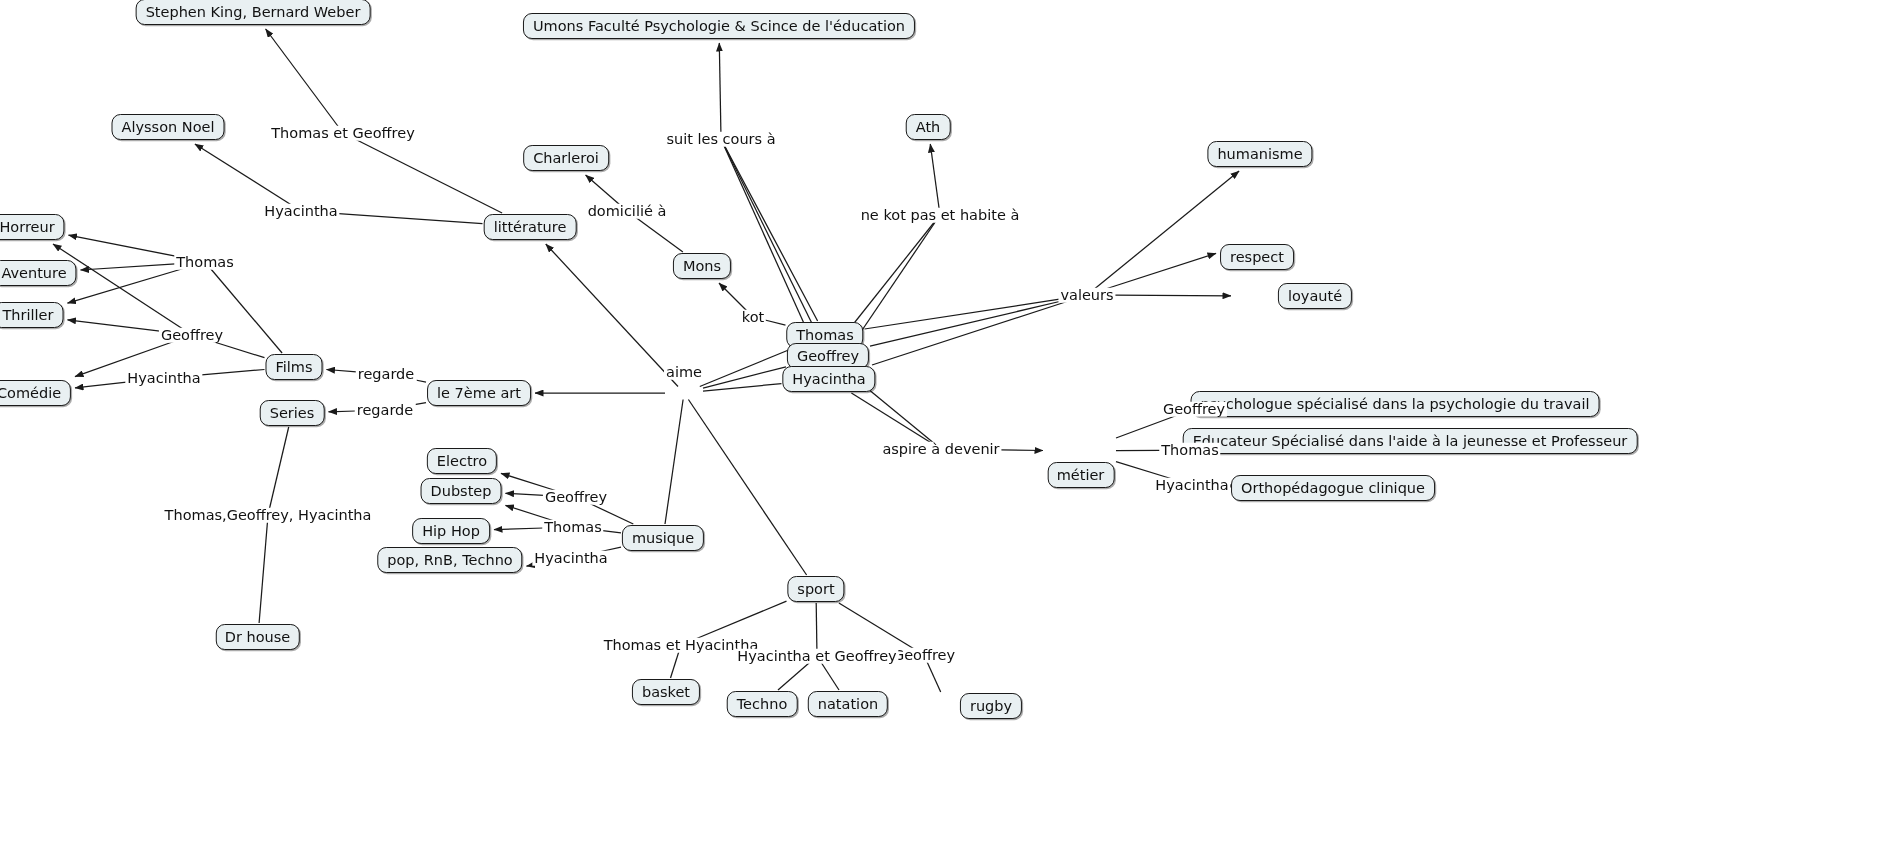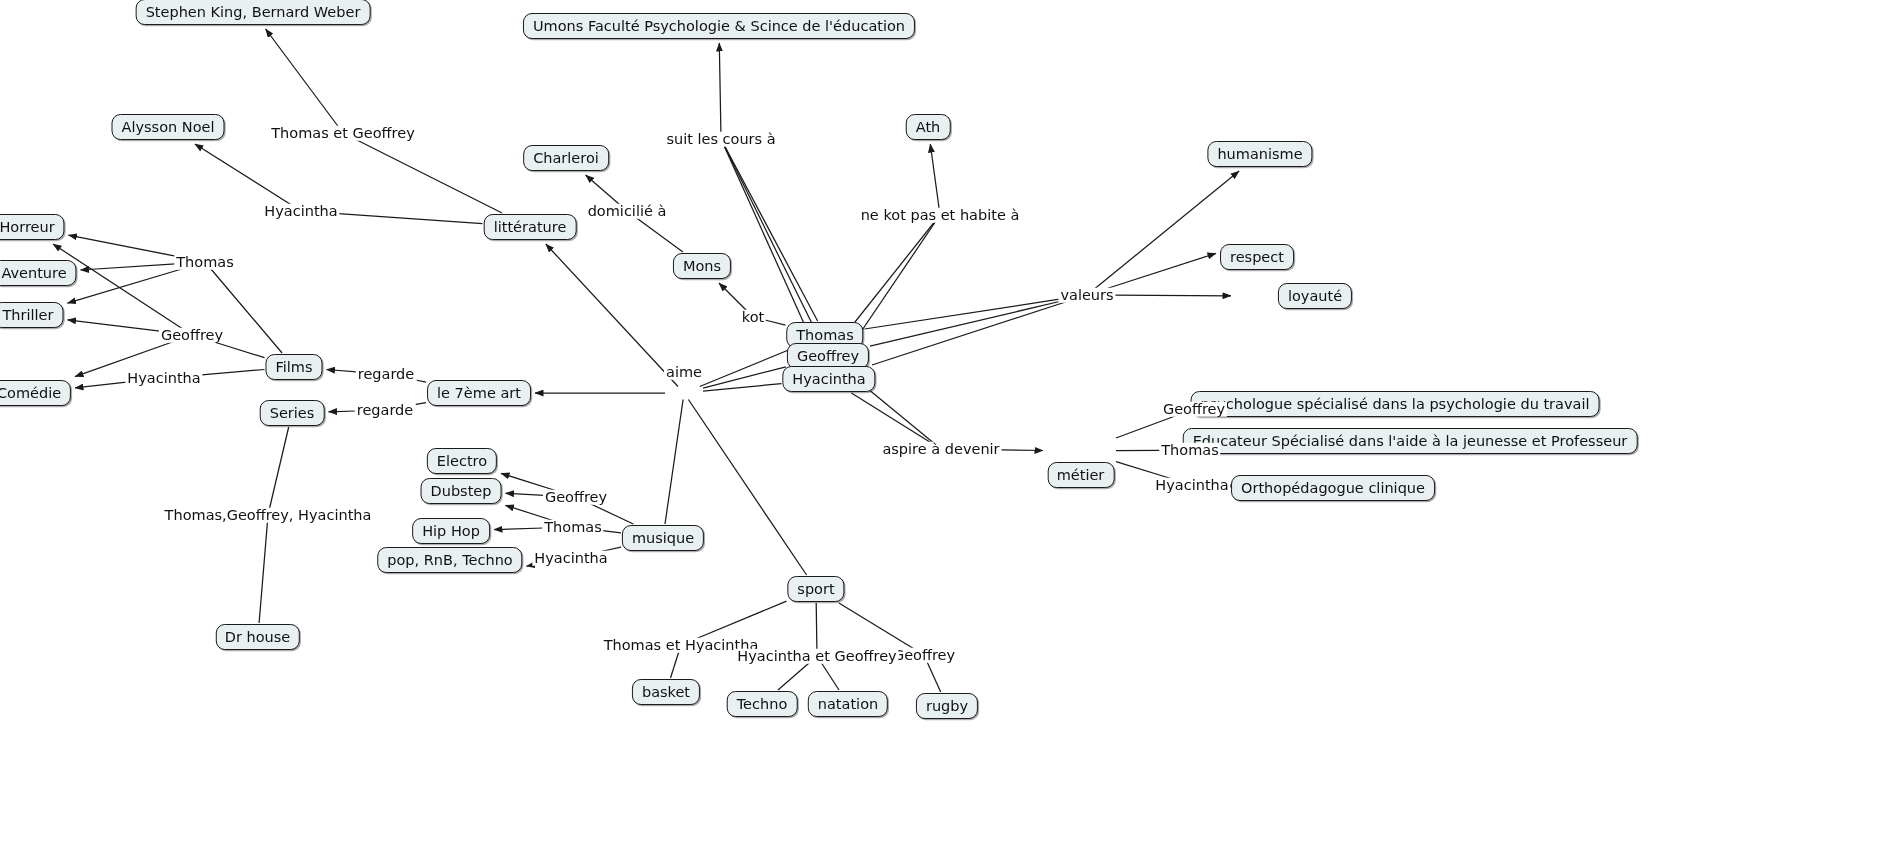--- a/index.html
+++ b/index.html
@@ -162,21 +162,21 @@
       <div class="node" style="left: 461px; top: 491px;">Dubstep</div>
       <div class="node" style="left: 1333px; top: 488px;">Orthopédagogue clinique</div>
       <div class="node" style="left: 451px; top: 531px;">Hip Hop</div>
       <div class="node" style="left: 663px; top: 538px;">musique</div>
       <div class="node" style="left: 450px; top: 560px;">pop, RnB, Techno</div>
       <div class="node" style="left: 816px; top: 589px;">sport</div>
       <div class="node" style="left: 258px; top: 637px; padding-left: 8px;">Dr house</div>
       <div class="node" style="left: 666px; top: 692px;">basket</div>
       <div class="node" style="left: 762px; top: 704px;">Techno</div>
       <div class="node" style="left: 848px; top: 704px;">natation</div>
-      <div class="node" style="left: 947px; top: 706px;">rugby</div>
+      <div class="node" style="left: 991px; top: 706px;">rugby</div>
     </div>
   <div id="labels-group">
       <div class="edge-label" style="left: 684px; top: 372px;">aime</div>
       <div class="edge-label" style="left: 1087px; top: 295px;">valeurs</div>
       <div class="edge-label" style="left: 343px; top: 133px;">Thomas et Geoffrey</div>
       <div class="edge-label" style="left: 721px; top: 139px;">suit les cours à</div>
       <div class="edge-label" style="left: 301px; top: 211px;">Hyacintha</div>
       <div class="edge-label" style="left: 627px; top: 211px;">domicilié à</div>
       <div class="edge-label" style="left: 940px; top: 215px;">ne kot pas et habite à</div>
       <div class="edge-label" style="left: 205px; top: 262px;">Thomas</div>

